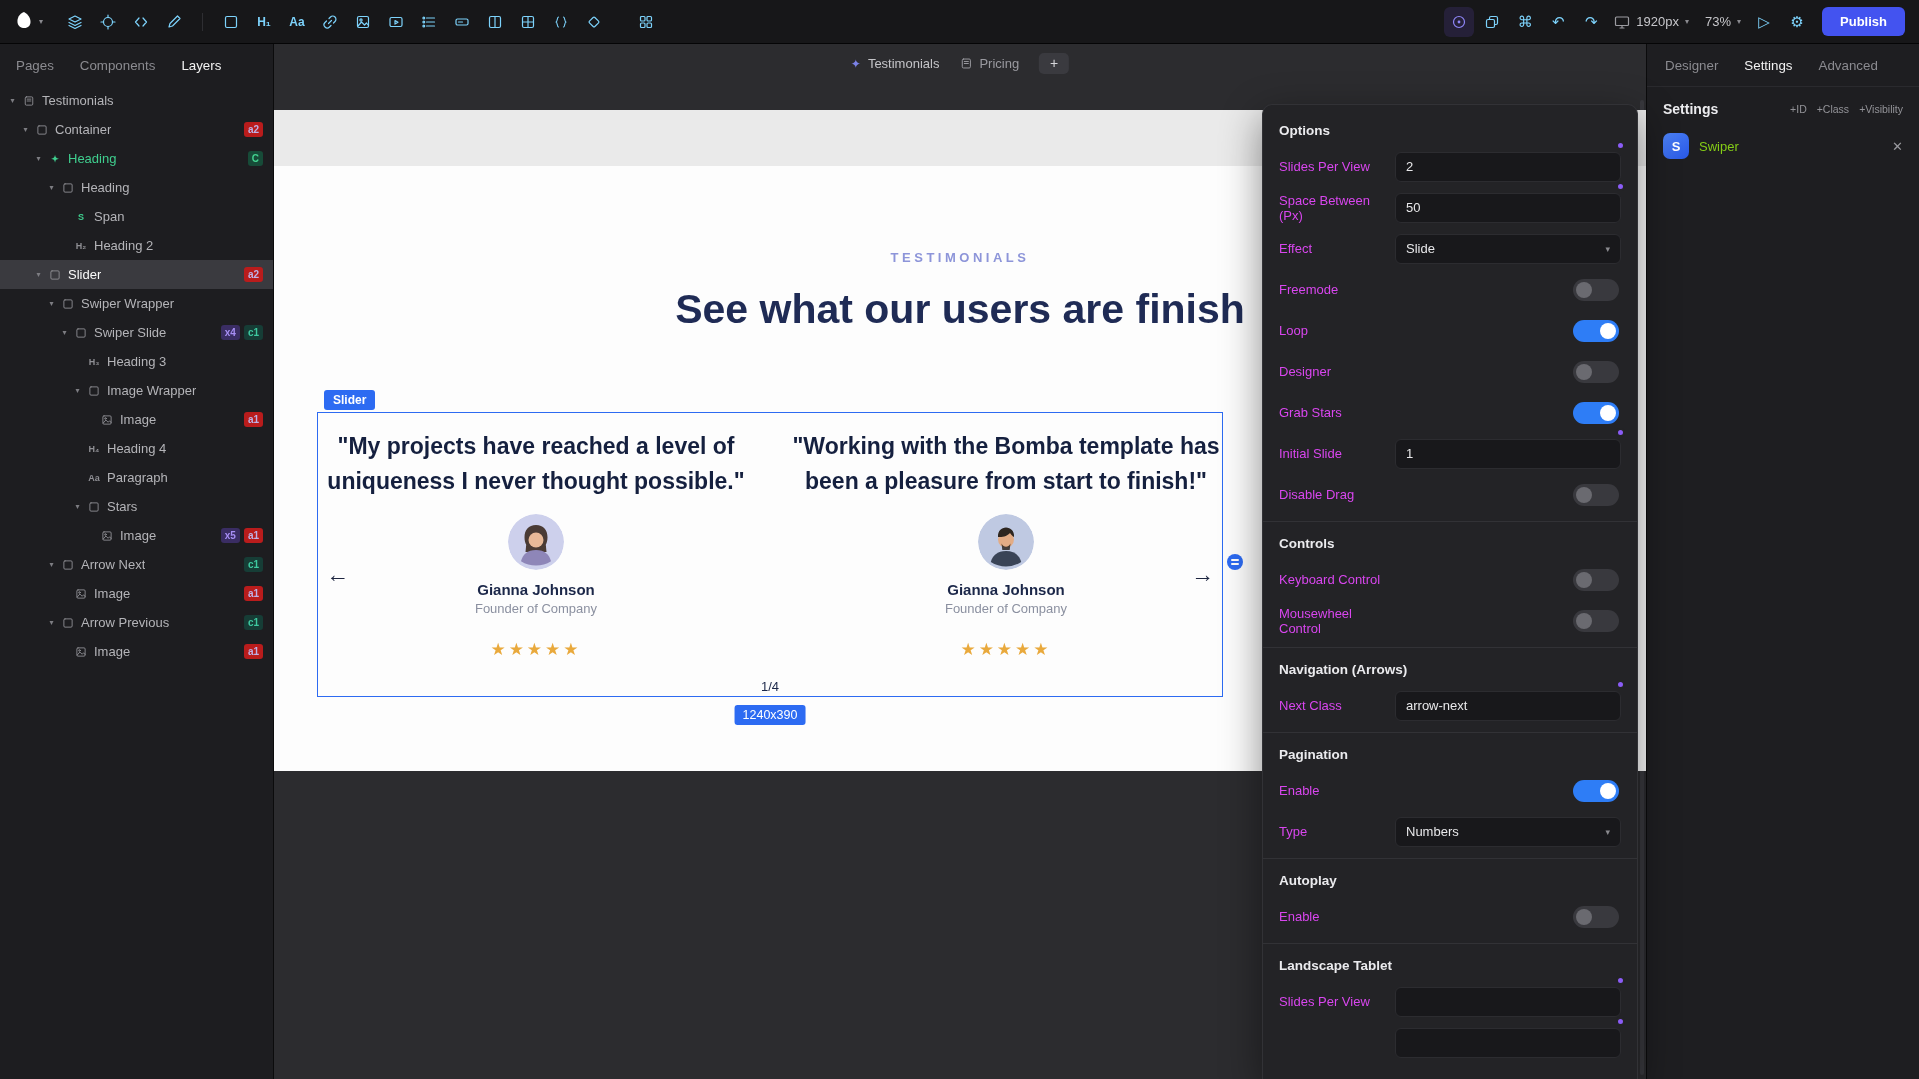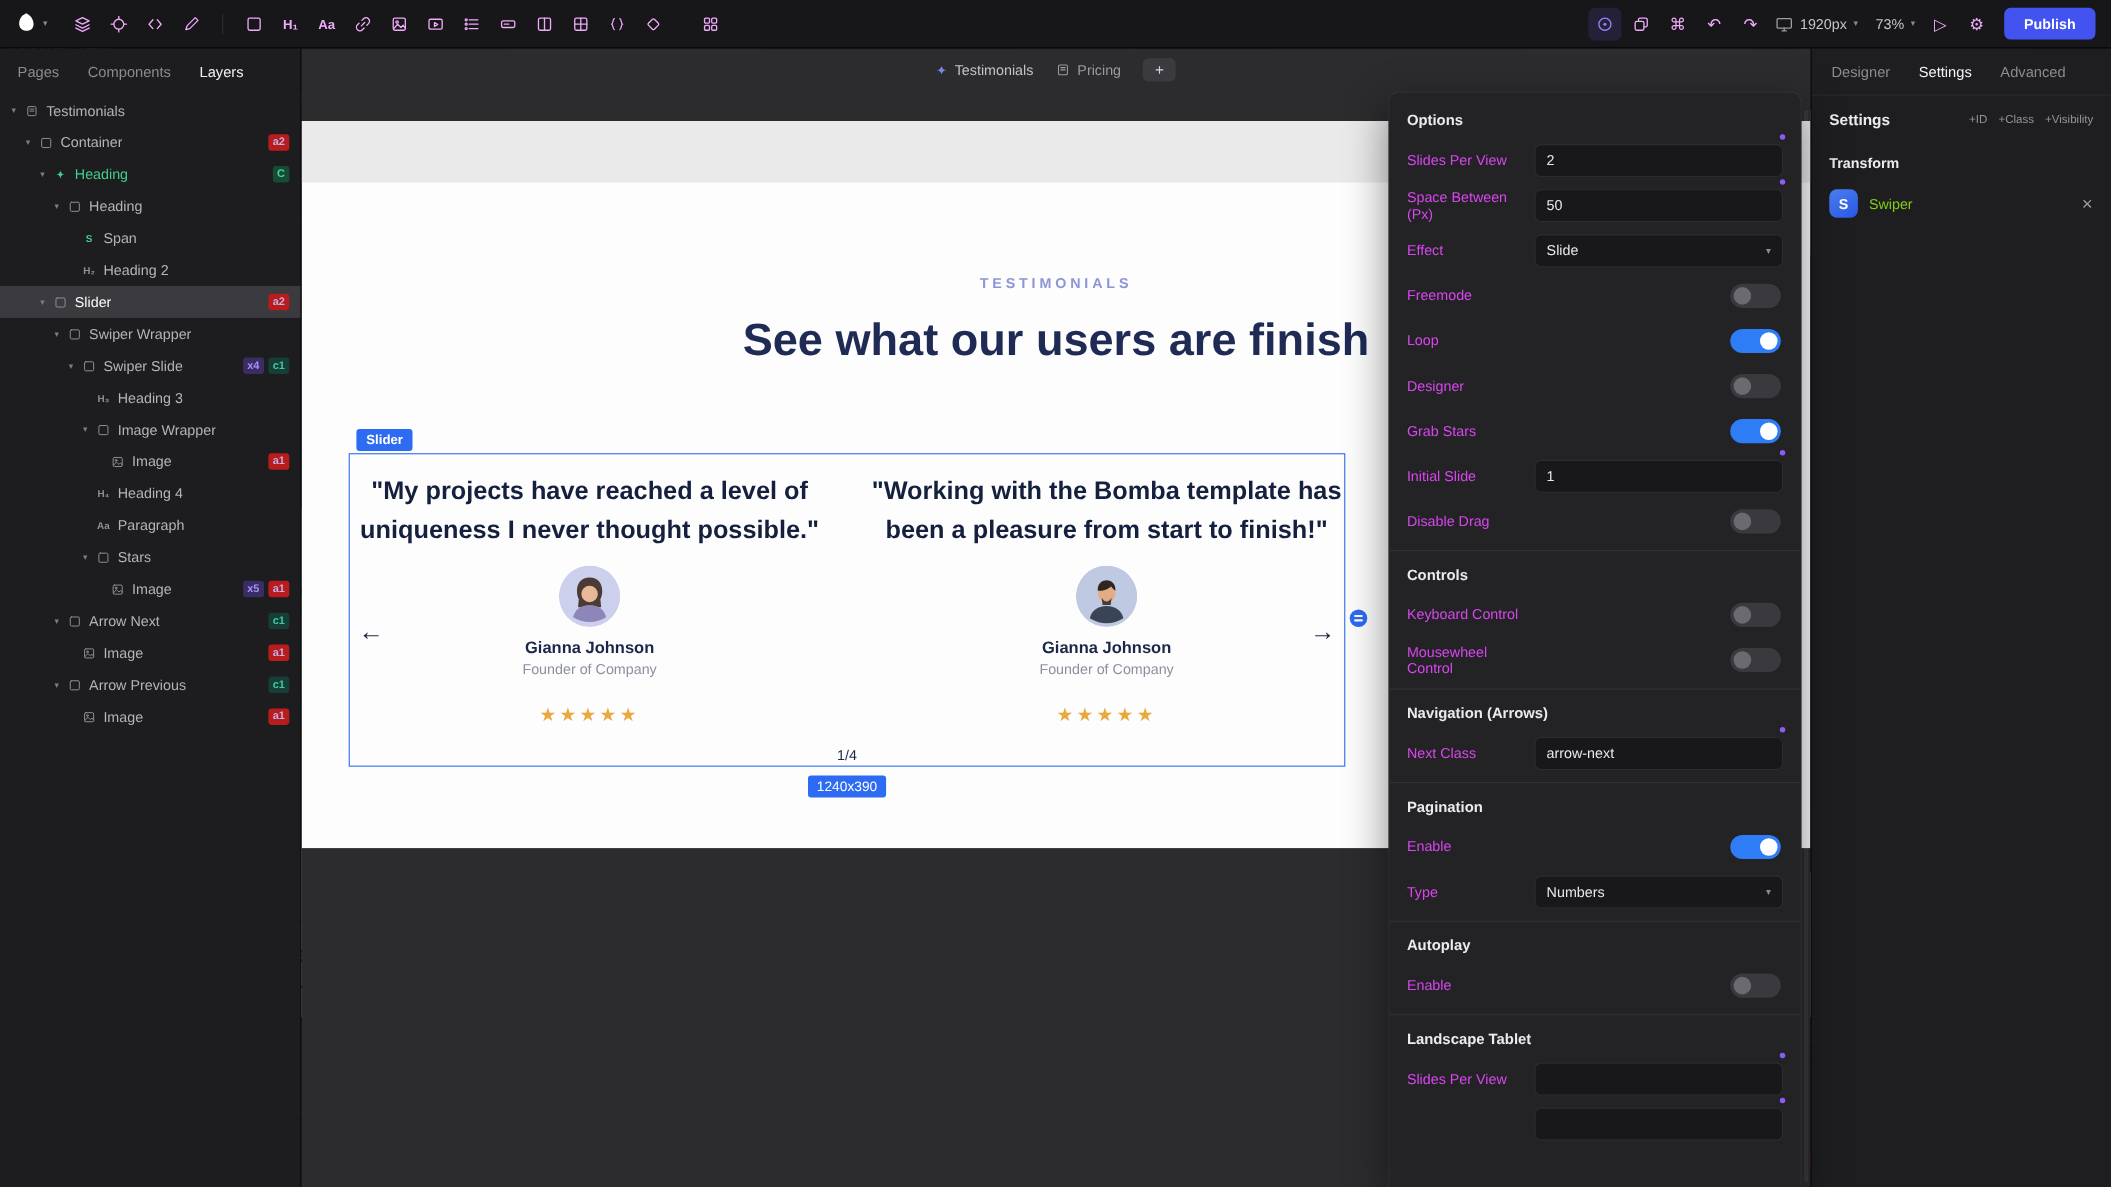--- a/index.html
+++ b/index.html
@@ -7,21 +7,21 @@
 button{font-family:inherit;border:none;background:none;cursor:pointer;color:inherit}
 input{font-family:inherit;outline:none}
 .icon-svg{fill:none;stroke:currentColor;stroke-width:1.2;stroke-linecap:round;stroke-linejoin:round}
 
 
 .toolbar{position:fixed;left:0;top:0;width:100%;height:44px;background:#171719;border-bottom:1px solid #050506;display:flex;align-items:center;justify-content:space-between;padding:0 14px;z-index:60}
 .tb-left,.tb-right{display:flex;align-items:center}
 .tb-left{gap:3px}
 .logo-wrap{display:flex;align-items:center;gap:5px;margin-right:14px}
 .logo-caret{color:#8a8a8f;font-size:8px}
-.tb-icon{width:30px;height:30px;border-radius:6px;display:flex;align-items:center;justify-content:center;color:#f0abfc}
+.tb-icon{width:30px;height:30px;border-radius:6px;display:flex;align-items:center;justify-content:center;color:#7dd3fc}
 .tb-icon.active{color:#8f86f7;background:rgba(124,92,246,.14)}
 .tb-glyph{font-size:12px;font-weight:700}
 .tb-glyph.big{font-size:15px;font-weight:400}
 .tb-sep{width:1px;height:18px;background:#2e2e32;margin:0 10px}
 .tb-gap{width:16px}
 .tb-select{display:flex;align-items:center;gap:6px;color:#c6c6ca;font-size:13px;padding:5px 8px;border-radius:6px}
 .caret-sm{font-size:8px;color:#8a8a8f}
 .publish-btn{background:#4353f0;color:#fff;font-size:13px;font-weight:700;padding:7px 18px;border-radius:6px;margin-left:10px}
 
 
@@ -71,21 +71,21 @@
 .avatar svg{display:block;width:100%;height:100%}
 .t-name{font-size:15px;font-weight:700;color:#1b2749}
 .t-role{font-size:13px;color:#8b90a0;margin-top:3px}
 .t-stars{margin-top:23px;font-size:17px;letter-spacing:3px;color:#e9a93c}
 .slider-arrow{position:absolute;top:146px;font-size:23px;color:#1d2540;line-height:30px}
 .arrow-prev{left:8px}
 .arrow-next{right:8px}
 .slider-pagination{position:absolute;bottom:2px;width:100%;text-align:center;font-size:13px;color:#1b2749}
 
 
-.floating-panel{position:fixed;left:1262px;top:83px;width:376px;bottom:0;background:#232326;border:1px solid #323236;border-bottom:none;border-radius:10px 10px 0 0;box-shadow:0 12px 40px rgba(0,0,0,.45);z-index:45;overflow:hidden;padding-top:4px}
+.floating-panel{position:fixed;left:1262px;top:104px;width:376px;bottom:0;background:#232326;border:1px solid #323236;border-bottom:none;border-radius:10px 10px 0 0;box-shadow:0 12px 40px rgba(0,0,0,.45);z-index:45;overflow:hidden;padding-top:4px}
 .panel-section{padding:8px 16px 6px;border-top:1px solid #323236}
 .panel-section:first-child{border-top:none}
 .section-title{font-size:13.5px;font-weight:700;color:#ebebee;padding:6px 0 8px}
 .panel-row{display:flex;align-items:center;height:41px}
 .row-label{flex:1;font-size:13px;color:#d946ef}
 .ctl-wrap{position:relative;width:226px;display:flex;justify-content:flex-end;align-items:center}
 .ctl-input{width:226px;height:30px;background:#18181b;border:1px solid #2c2c30;border-radius:6px;color:#e8e8ea;font-size:13px;padding:0 10px}
 .ctl-select{width:226px;height:30px;background:#18181b;border:1px solid #2c2c30;border-radius:6px;color:#e8e8ea;font-size:13px;padding:0 10px;display:flex;align-items:center;justify-content:space-between}
 .sel-caret{font-size:9px;color:#8a8a8f}
 .toggle{width:46px;height:22px;border-radius:11px;background:#39393e;position:relative;margin-right:2px}
@@ -783,19 +783,18 @@
       <button class="rs-tab">Advanced</button>
     </nav>
   <div class="rs-head">
     <span class="rs-title">Settings</span>
     <span class="rs-chips">
       <button class="rs-chip">+ID</button>
       <button class="rs-chip">+Class</button>
       <button class="rs-chip">+Visibility</button>
     </span>
   </div>
-  <div class="rs-sub">Transform</div>
   <div class="transform-row">
     <span class="tr-ic">S</span>
     <span class="tr-label">Swiper</span>
     <button class="tr-close">✕</button>
   </div>
 </aside>
 
 </body></html>

